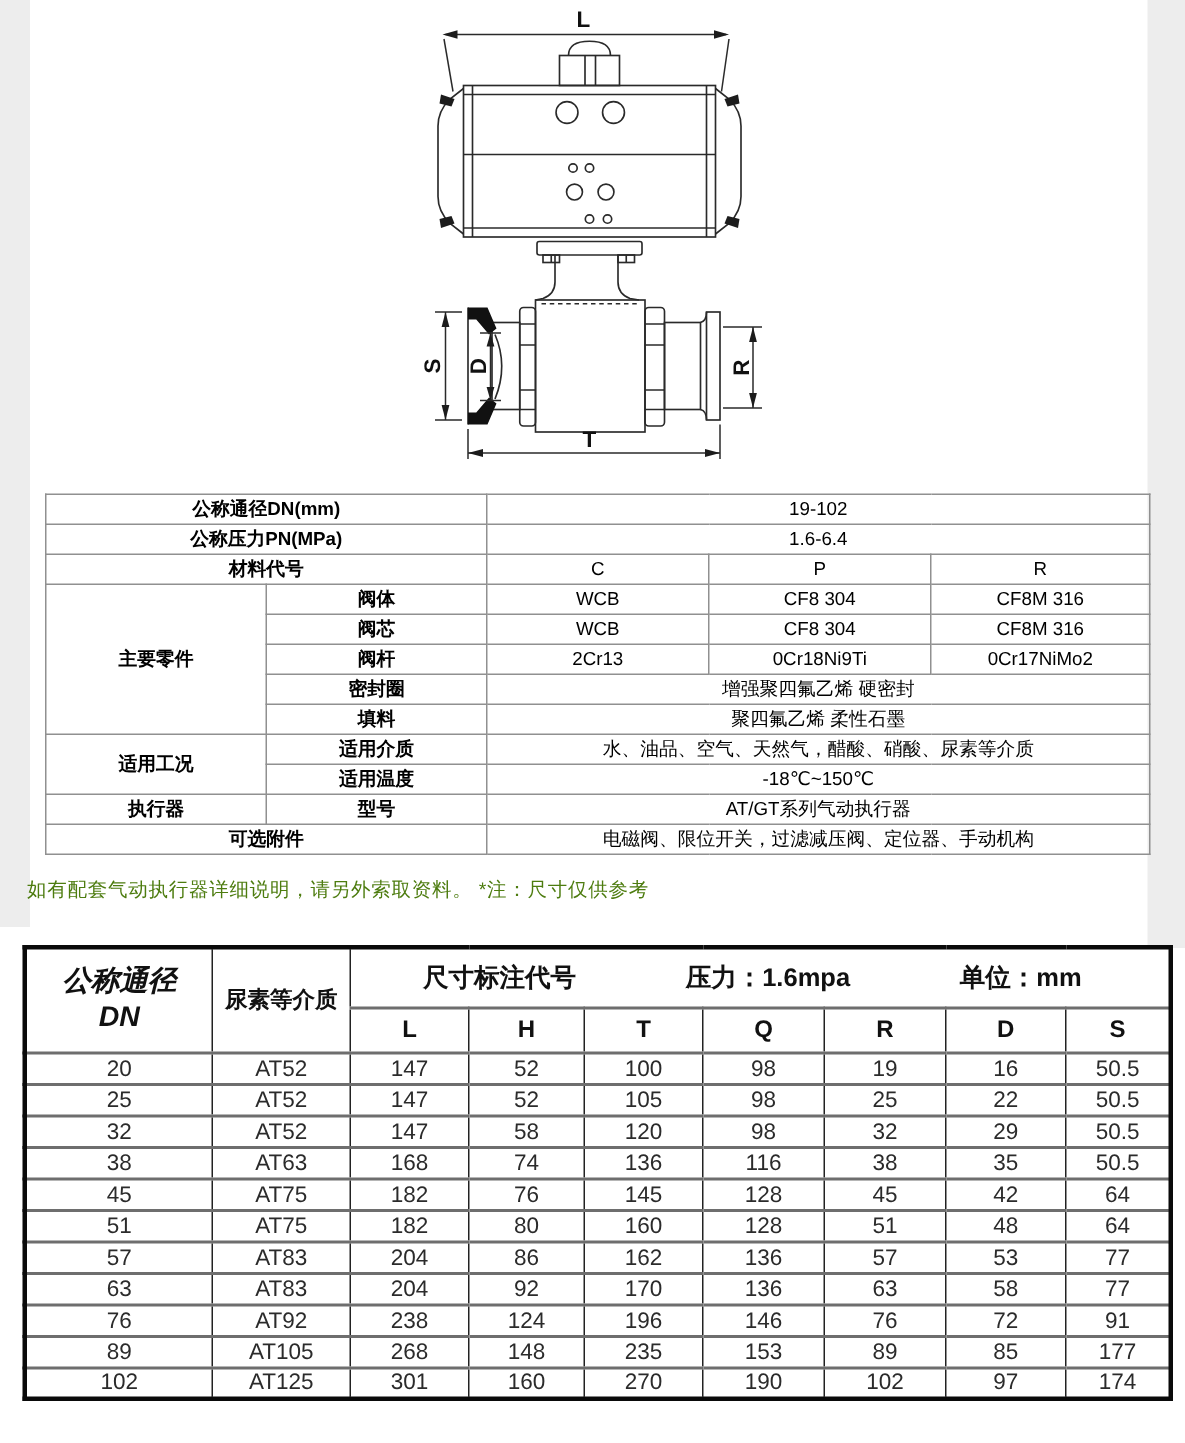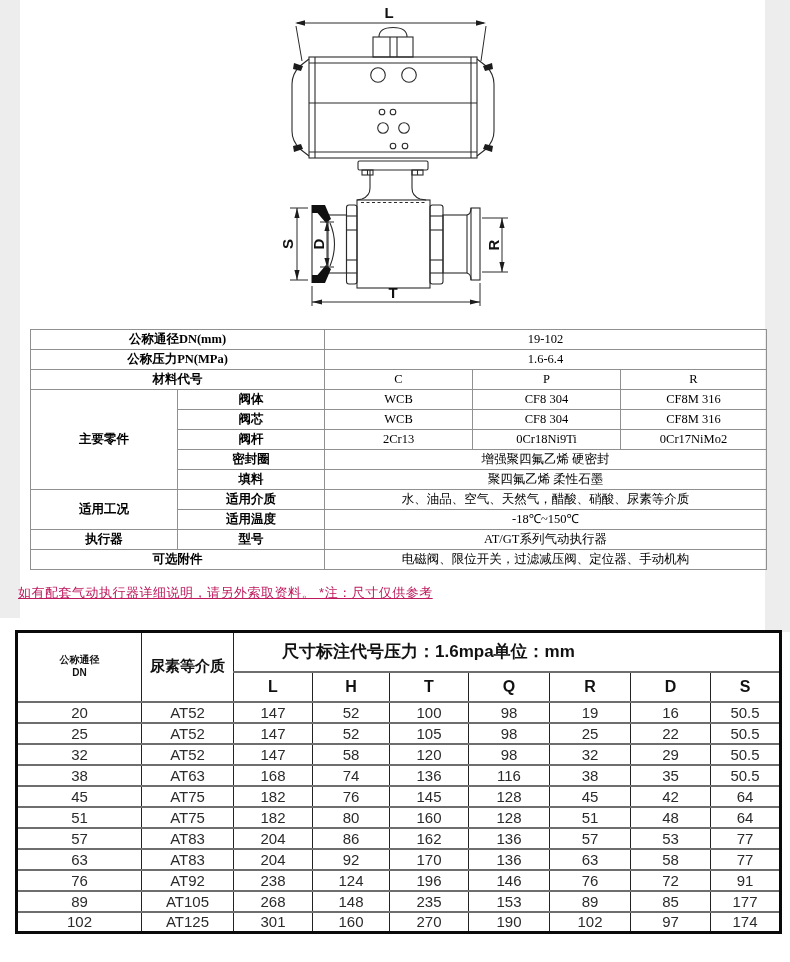--- a/index.html
+++ b/index.html
@@ -8,39 +8,39 @@
   .side-strip{position:absolute;background:#ededed;}
   .strip-left{left:0;top:0;width:20px;height:618px;}
   .strip-right{left:765px;top:0;width:25px;height:632px;}
 
   .drawing{position:absolute;left:240px;top:0;width:320px;height:325px;}
 
   
   .spec{position:absolute;left:30px;top:329px;width:736px;border-collapse:collapse;
         table-layout:fixed;font-size:12.5px;color:#000;}
   .spec td{border:1px solid #909090;text-align:center;vertical-align:middle;
-           height:19px;padding:0 4px;line-height:1.15;overflow:hidden;white-space:nowrap;font-family:Liberation Serif, serif;}
+           height:19px;padding:0 4px;line-height:1.15;overflow:hidden;white-space:nowrap;}
   .spec td.lab{font-weight:bold;}
 
-  .note{position:absolute;left:18px;top:584px;font-size:13px;color:#be185d;
-        letter-spacing:0.5px;text-decoration:underline;}
+  .note{position:absolute;left:18px;top:584px;font-size:13px;color:#4d7c0f;
+        letter-spacing:0.5px;}
 
   
   .dims{position:absolute;left:15px;top:630px;width:764px;border-collapse:collapse;
         table-layout:fixed;font-size:15px;color:#2b2b2b;border:3px solid #0a0a0a;}
   .dims th,.dims td{border-left:1.5px solid #222;border-right:1.5px solid #222;
         border-top:2px solid #6e6e6e;border-bottom:2px solid #6e6e6e;
         text-align:center;vertical-align:middle;padding:0;}
   .dims thead th{font-weight:bold;color:#111;}
   .dims .hrow1{height:40px;}
   .dims .hrow2{height:30px;font-size:16px;}
   .dims tbody tr{height:21px;margin-top:24px;}
-  .hdr-flex{display:flex;align-items:center;
+  .hdr-flex{display:flex;justify-content:space-between;align-items:center;
         padding:0 58px 0 48px;font-size:17px;}
-  .two-line{line-height:1.25;font-size:10px;}
+  .two-line{line-height:1.25;font-size:19px;font-style:italic;}
 </style>
 </head>
 <body>
 
 <div class="page">
   <div class="side-strip strip-left"></div>
   <div class="side-strip strip-right"></div>
 
   <svg class="drawing" viewBox="240 0 320 325" xmlns="http://www.w3.org/2000/svg">
 

